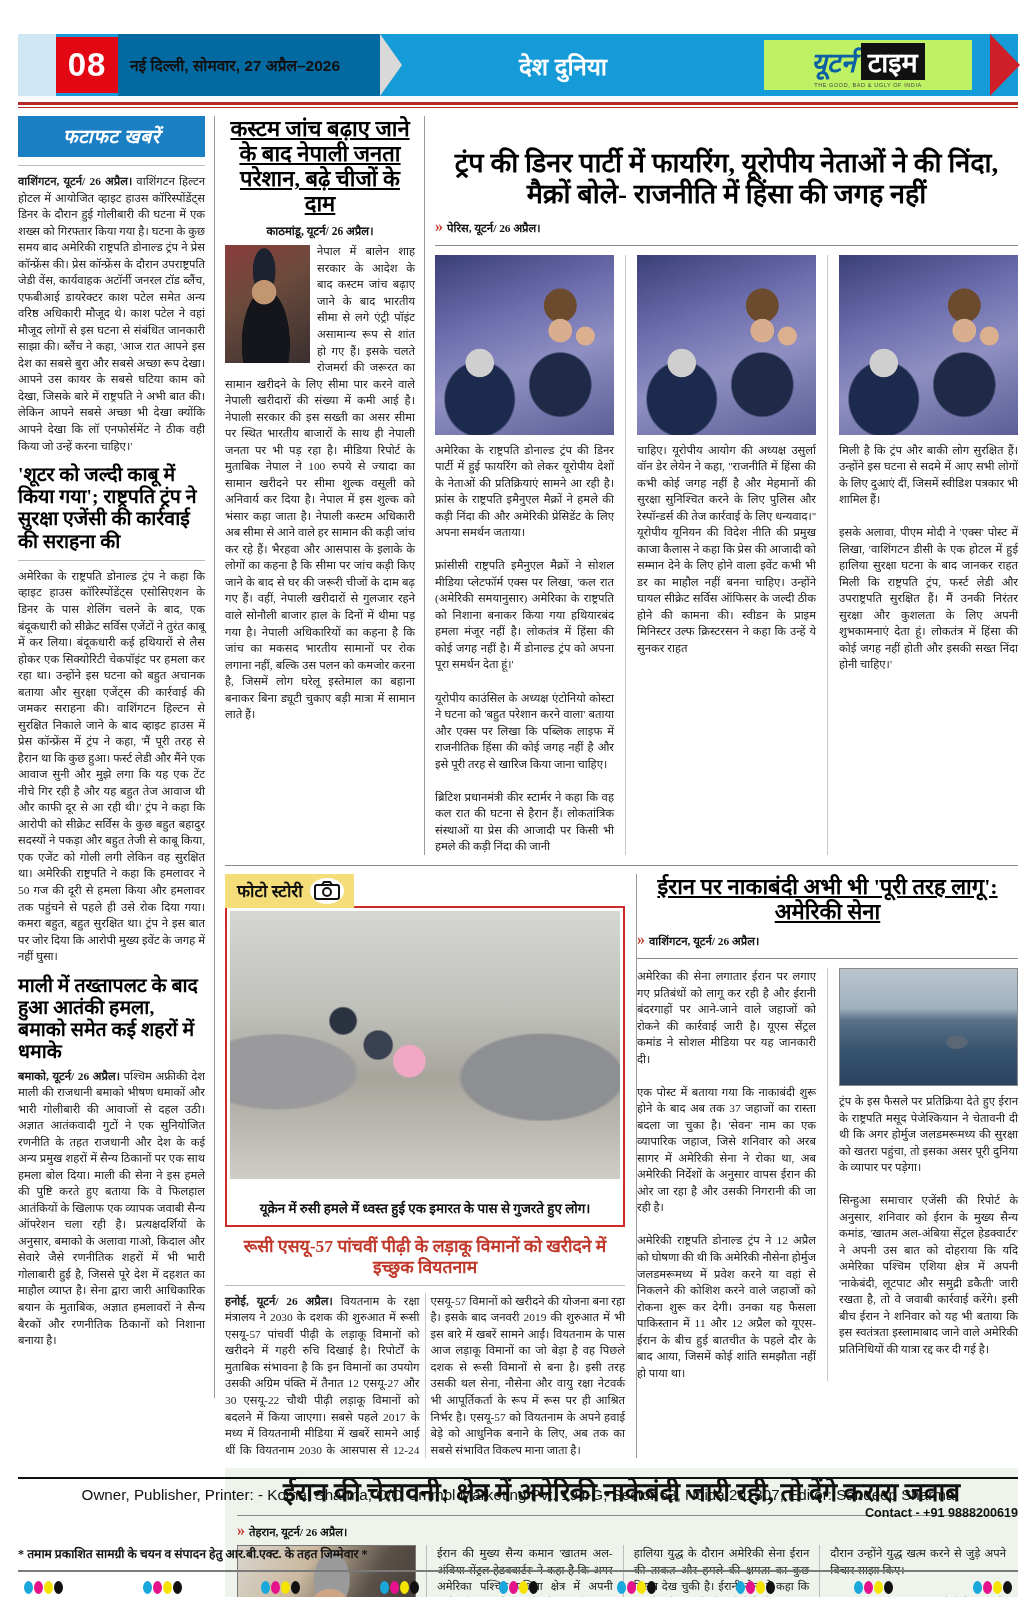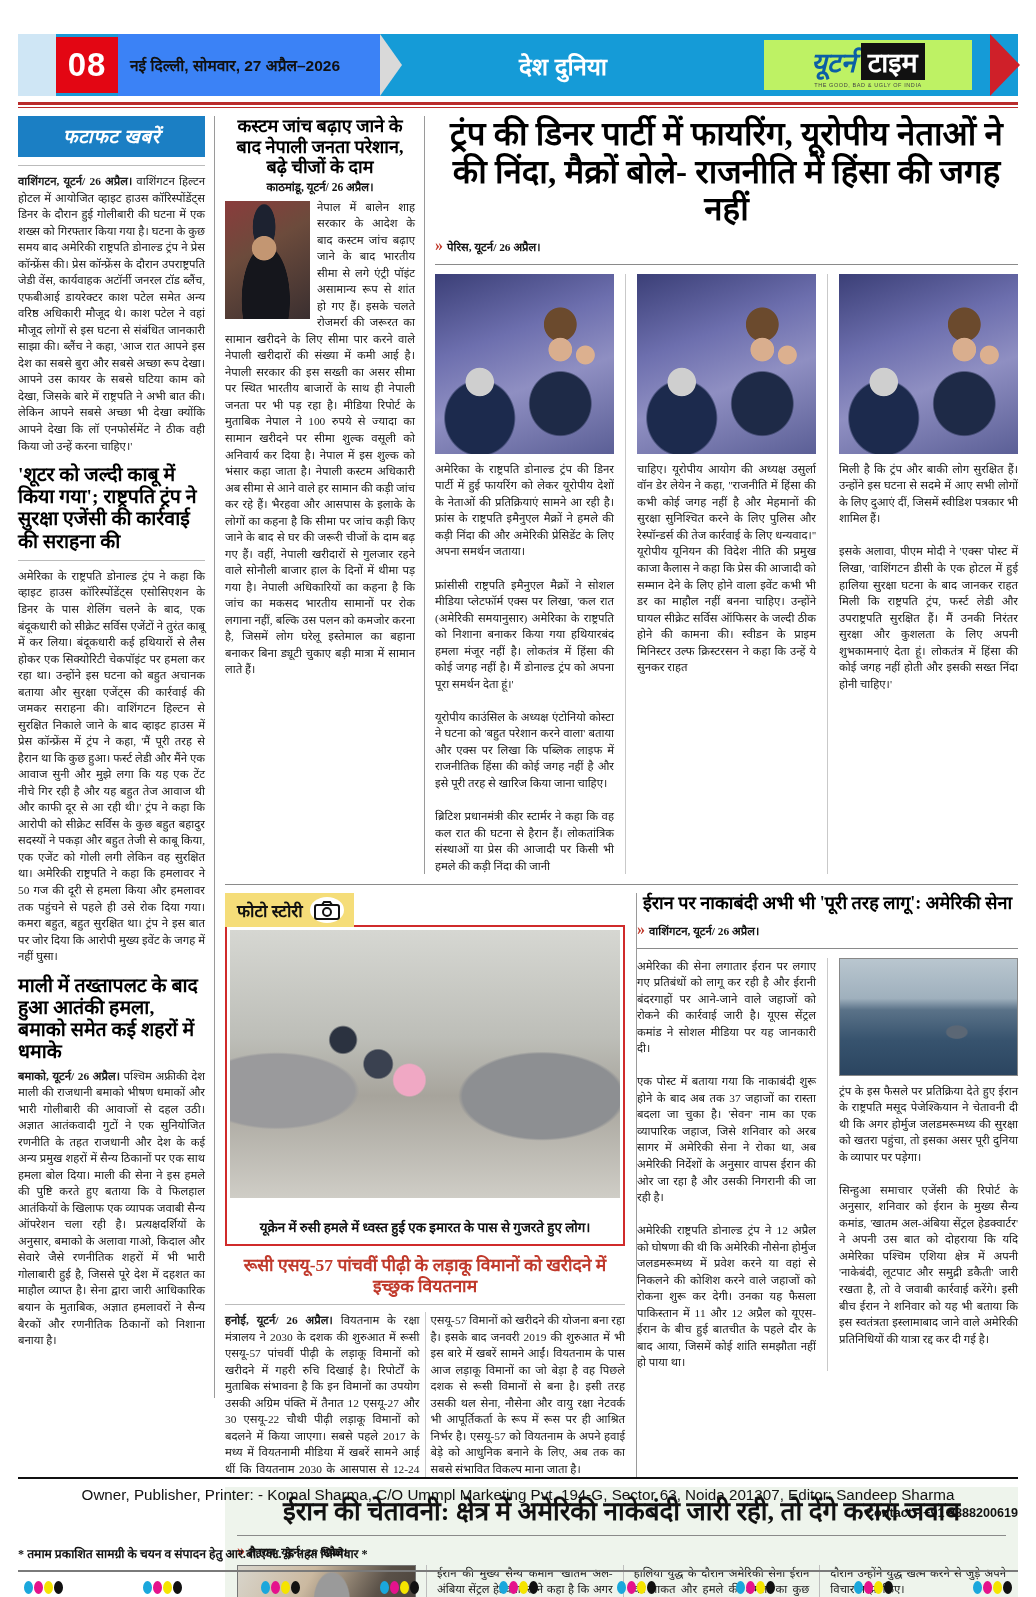--- a/index.html
+++ b/index.html
@@ -18,21 +18,21 @@
   .mh-lightblue { width: 38px; background: #cfe6f5; }
   .mh-pagebox {
     width: 62px; background: #e30613; color: #fff;
     display:flex; align-items:center; justify-content:center;
     font-family: "Liberation Sans", sans-serif;
     font-weight: bold; font-size: 33px; letter-spacing: 1px;
     position: relative; z-index: 4;
     border-top: 3px solid #1a9ad7; border-bottom: 3px solid #1a9ad7;
   }
   .mh-grey {
-    background: #3b82f6; flex: 0 0 262px;
+    background: #0369a1; flex: 0 0 262px;
     display:flex; align-items:center; padding-left: 12px;
     position: relative;
   }
   .mh-grey:after{
     content:""; position:absolute; right:-22px; top:0;
     border-top: 31px solid transparent; border-bottom: 31px solid transparent;
     border-left: 22px solid #d9d9d9; z-index: 2;
   }
   .mh-date {
     font-family: "Liberation Sans", sans-serif;
@@ -70,26 +70,26 @@
   .mh-rule { height: 3px; background:#b92b2b; margin-top: 6px; }
   .mh-rule2 { height: 1px; background:#b92b2b; margin-top: 2px; }
 
   
   .body-grid { display:flex; gap: 0; margin-top: 8px; height: 1282px; }
   .col-left  { width: 197px; flex: 0 0 197px; padding-right: 9px; border-right: 1px solid #9a9a9a; }
   .col-rest  { flex: 1; padding-left: 10px; }
 
   
   .hl { font-weight: bold; line-height: 1.14; color:#000; }
-  .hl-xl { font-size: 33px; text-align:center; }
-  .hl-lg { font-size: 18px; text-align:center; }
+  .hl-xl { font-size: 27px; text-align:center;margin-top:32px; }
+  .hl-lg { font-size: 22px; text-align:center;text-decoration:underline; }
   .hl-md { font-size: 19.5px; }
   .dek { font-size: 11.4px; line-height: 1.45; text-align: justify; color:#1a1a1a; }
   .dateline { font-weight: bold; font-size: 11.4px; }
-  .dateline-c { text-align:center; font-weight:bold; font-size:11.5px; margin: 1px 0 5px; }
+  .dateline-c { text-align:center; font-weight:bold; font-size:11.5px; margin: 7px 0 5px; }
   .dateline-arrow { color:#c0392b; font-weight:bold; margin-right:4px; }
   .twocol { column-count: 2; column-gap: 11px; column-rule: 1px solid #c9c9c9; }
   .sep { height:1px; background:#8a8a8a; margin: 9px 0; }
   .sep-thin { height:1px; background:#bbb; margin: 7px 0; }
 
   
   .fatafat {
     background:#1b7fc4; color:#fff; text-align:center;
     font-weight:bold; font-style:italic; font-size: 19px;
     padding: 5px 0 6px; letter-spacing:.5px;

